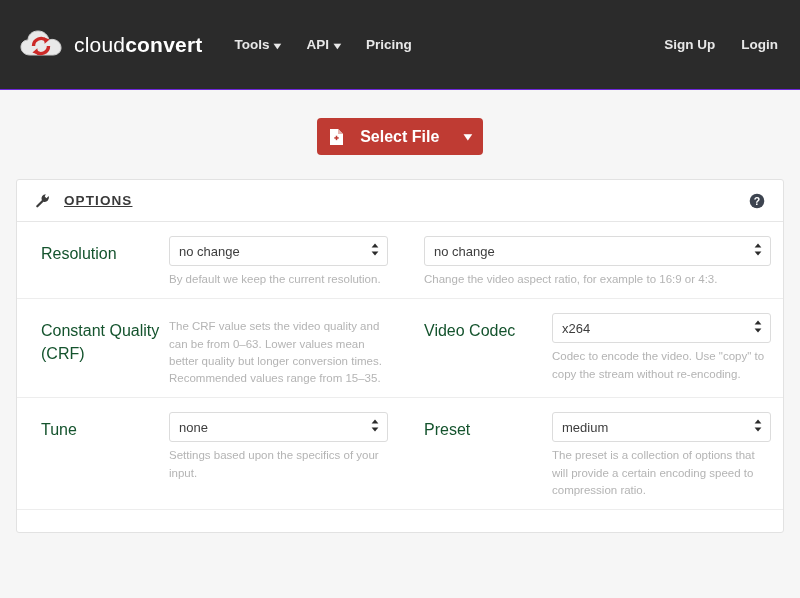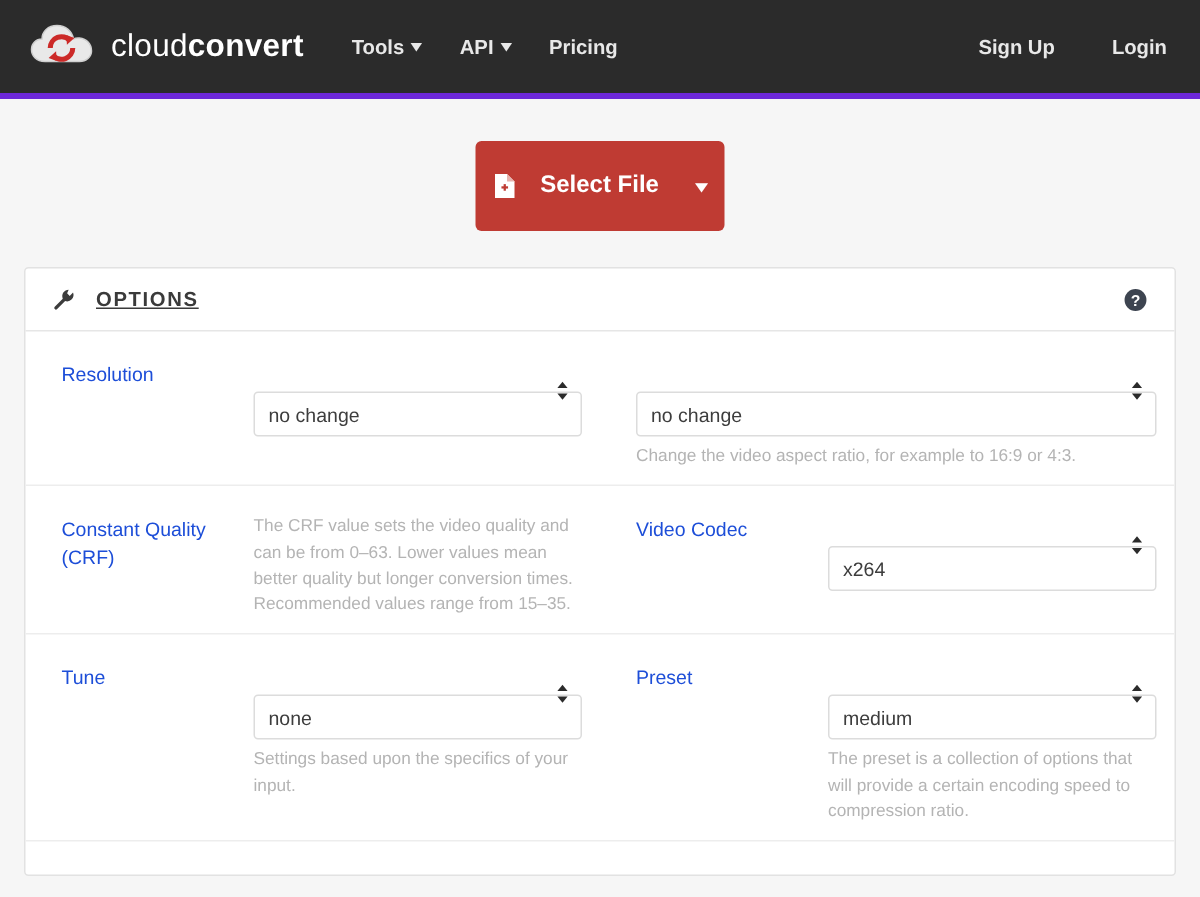--- a/index.html
+++ b/index.html
@@ -6,23 +6,23 @@
   html, body {
     margin: 0; padding: 0;
     width: 800px; height: 598px;
     background: #f6f6f6;
     font-family: "Liberation Sans", sans-serif;
     overflow: hidden;
   }
 
   
   .navbar {
-    height: 66px;
+    height: 90px;
     background: #2b2b2b;
-    border-bottom: 4px solid #6d28d9;
+    border-bottom: 1px solid #6d28d9;
     display: flex;
     align-items: center;
     padding: 0 22px 0 20px;
   }
   .brand {
     display: flex;
     align-items: center;
     gap: 12px;
     text-decoration: none;
   }
@@ -54,40 +54,40 @@
   .caret {
     display: inline-block;
     font-size: 10px;
     line-height: 1;
     transform: scaleX(1.35) translateY(1px);
   }
   .nav-right {
     margin-left: auto;
     display: flex;
     align-items: center;
-    gap: 38px;
+    gap: 26px;
     justify-content: flex-end;
   }
 
   
   .select-file-wrap {
     display: flex;
     justify-content: center;
     padding-top: 28px;
     padding-bottom: 24px;
   }
   .select-file-btn {
     background: #c0392b;
     background: #bf3b33;
     border: none;
     border-radius: 4px;
     color: #fff;
     font-size: 16px;
     font-weight: 700;
-    height: 60px;
+    height: 37px;
     padding: 0 12px;
     display: inline-flex;
     align-items: center;
     gap: 16px;
     cursor: pointer;
     min-width: 155px;
   }
   .sf-icon { display: inline-flex; align-items: center; }
   .sf-label { flex: 1; text-align: left; padding-right: 10px; }
   .sf-caret { font-size: 11px; transform: scaleX(1.4); }
@@ -144,41 +144,40 @@
   }
   .row:last-child { border-bottom: none; }
   .col {
     width: 50%;
     display: flex;
     padding: 0 12px 0 24px;
   }
   .col .lbl {
     width: 128px;
     flex: 0 0 128px;
-    font-size: 13px;
-    color: #1d4ed8;
+    font-size: 16px;
+    color: #14532d;
     padding-top: 6px;
     line-height: 1.45;
   }
   .col .field { flex: 1; min-width: 0; }
 
   .ctl {
     width: 100%;
     height: 30px;
     border: 1px solid #dcdcdc;
     border-radius: 3px;
     background: #fff;
     font-family: "Liberation Sans", sans-serif;
     font-size: 13px;
     color: #3d3d3d;
     padding: 0 26px 0 9px;
     appearance: none;
     -webkit-appearance: none;
     outline: none;
-    margin-top: 26px;
   }
   .sel-wrap { position: relative; }
   .sel-arrows {
     position: absolute;
     right: 9px; top: 50%;
     transform: translateY(-50%);
     pointer-events: none;
     display: block;
   }
   .help {
@@ -269,20 +268,21 @@
           <select class="ctl">
             <option>no change</option>
           </select>
           <span class="sel-arrows">
             <svg width="8" height="13" viewBox="0 0 8 13">
                 <polygon points="4,0.5 7.4,4.6 0.6,4.6" fill="#2b2b2b"></polygon>
                 <polygon points="4,12.5 7.4,8.4 0.6,8.4" fill="#2b2b2b"></polygon>
               </svg>
           </span>
         </div>
+        <div class="help">By default we keep the current resolution.</div>
       </div>
     </div>
     <div class="col">
       <div class="field">
         <div class="sel-wrap">
           <select class="ctl">
             <option>no change</option>
           </select>
           <span class="sel-arrows">
             <svg width="8" height="13" viewBox="0 0 8 13">
@@ -310,20 +310,21 @@
           <select class="ctl">
             <option>x264</option>
           </select>
           <span class="sel-arrows">
             <svg width="8" height="13" viewBox="0 0 8 13">
                 <polygon points="4,0.5 7.4,4.6 0.6,4.6" fill="#2b2b2b"></polygon>
                 <polygon points="4,12.5 7.4,8.4 0.6,8.4" fill="#2b2b2b"></polygon>
               </svg>
           </span>
         </div>
+        <div class="help">Codec to encode the video. Use "copy" to copy the stream without re-encoding.</div>
       </div>
     </div>
   </div>
 
   <div class="row">
     <div class="col">
       <div class="lbl">Tune</div>
       <div class="field">
         <div class="sel-wrap">
           <select class="ctl">

